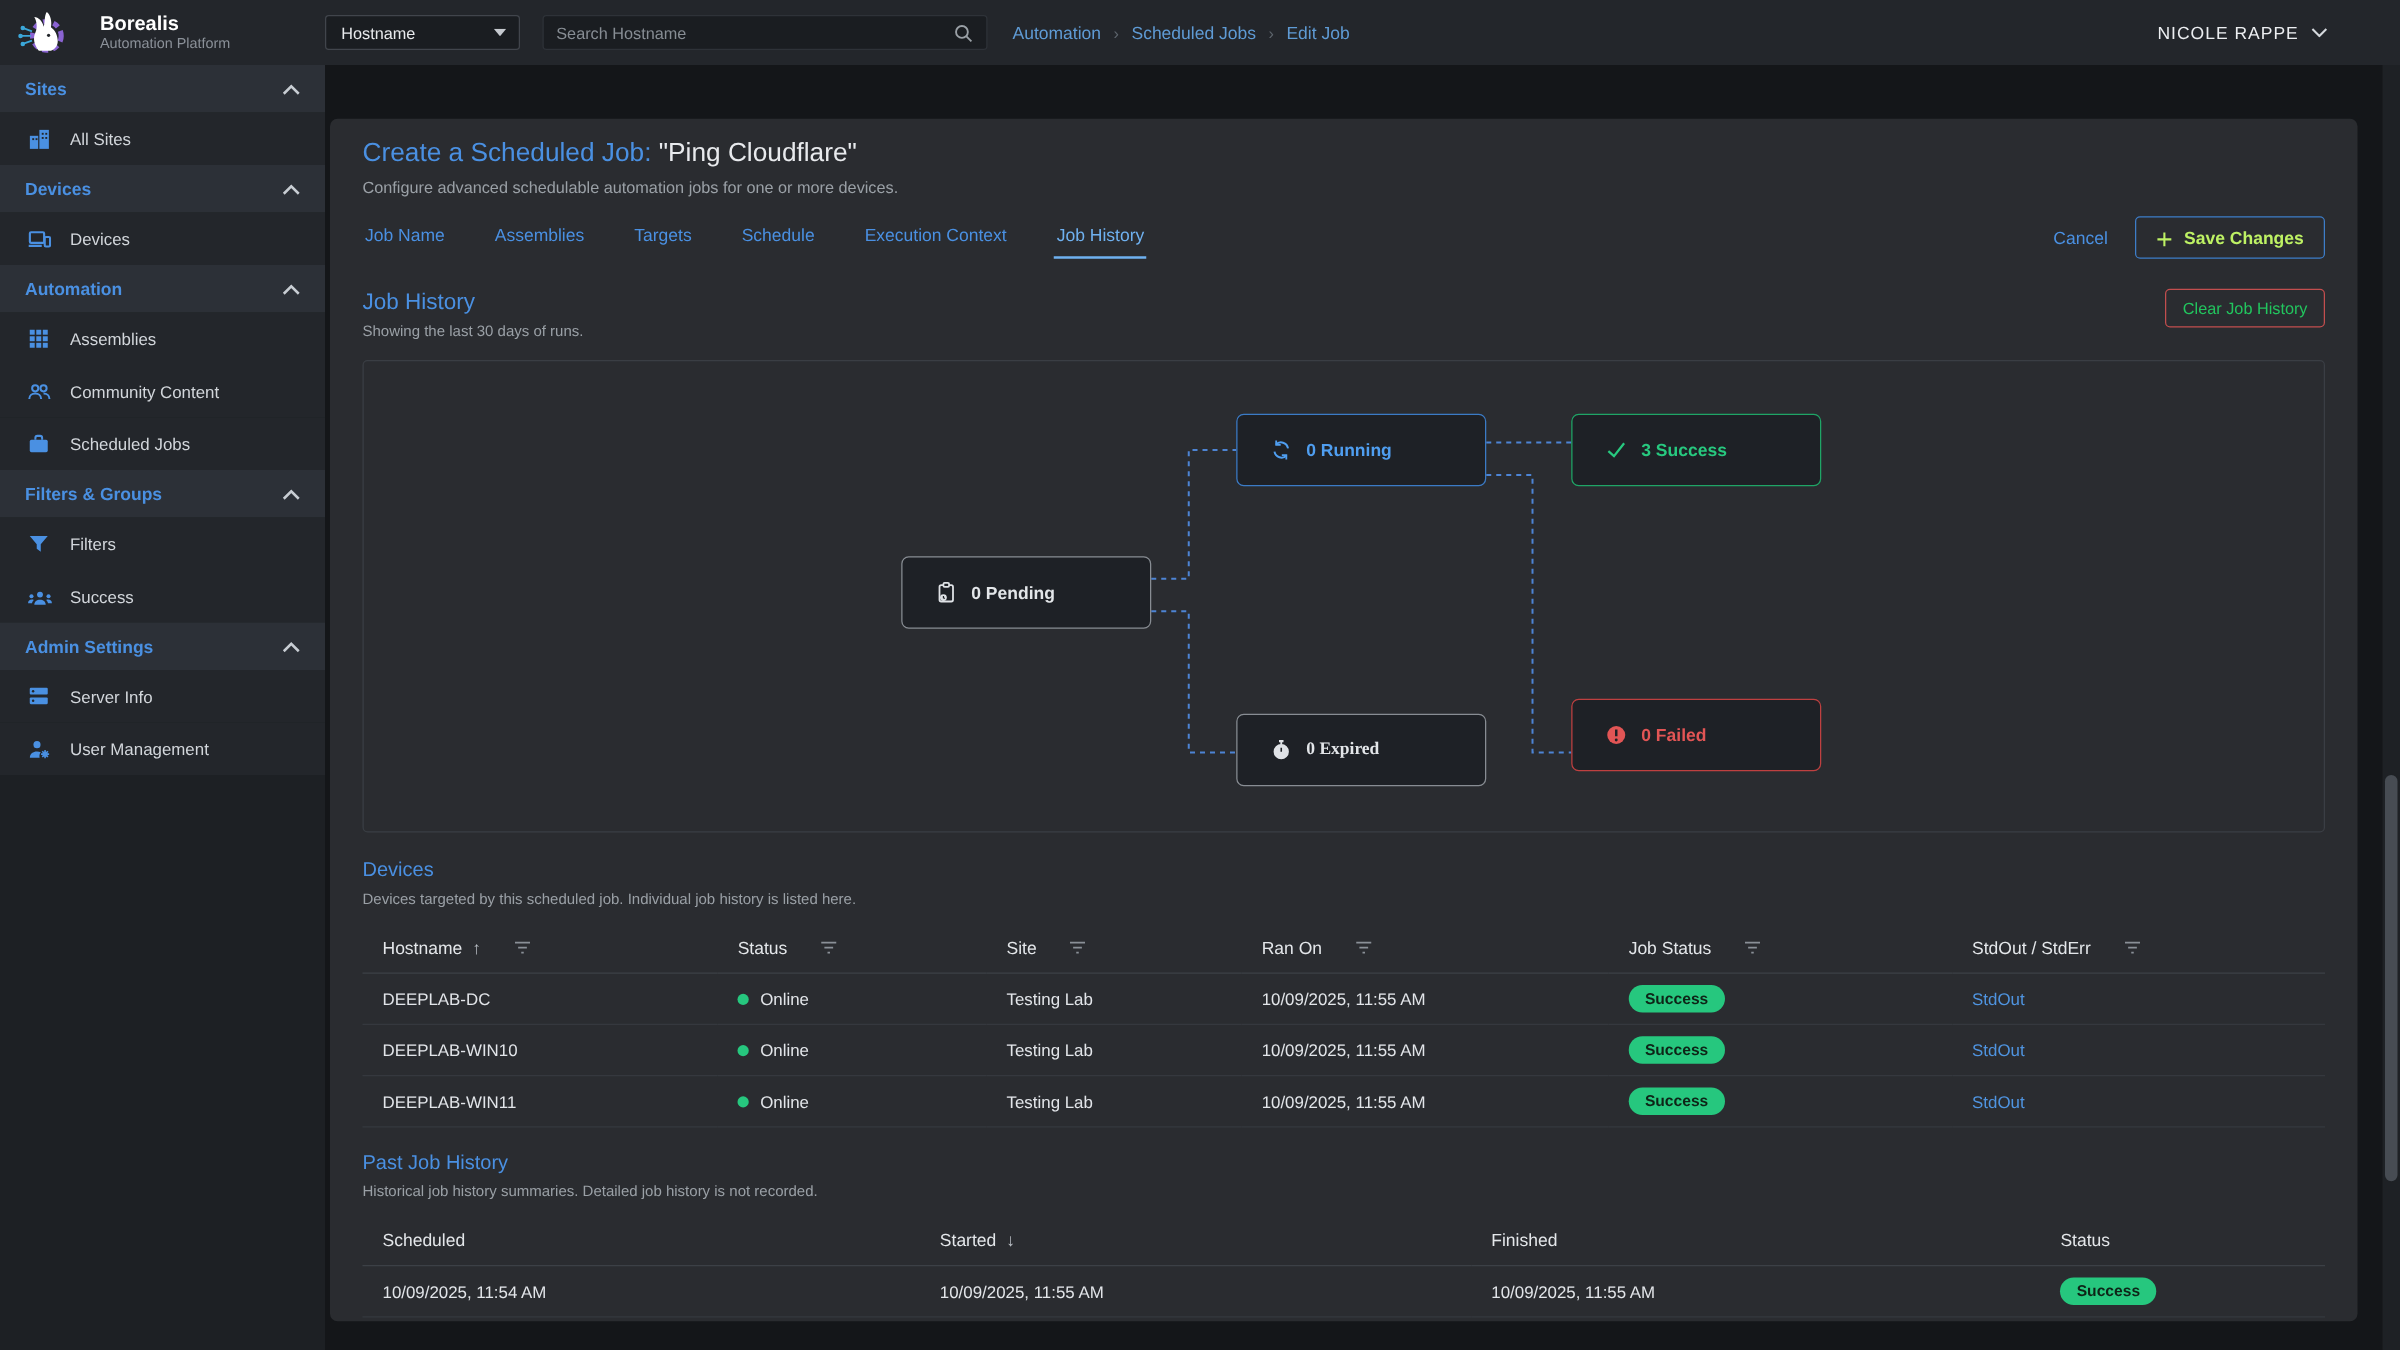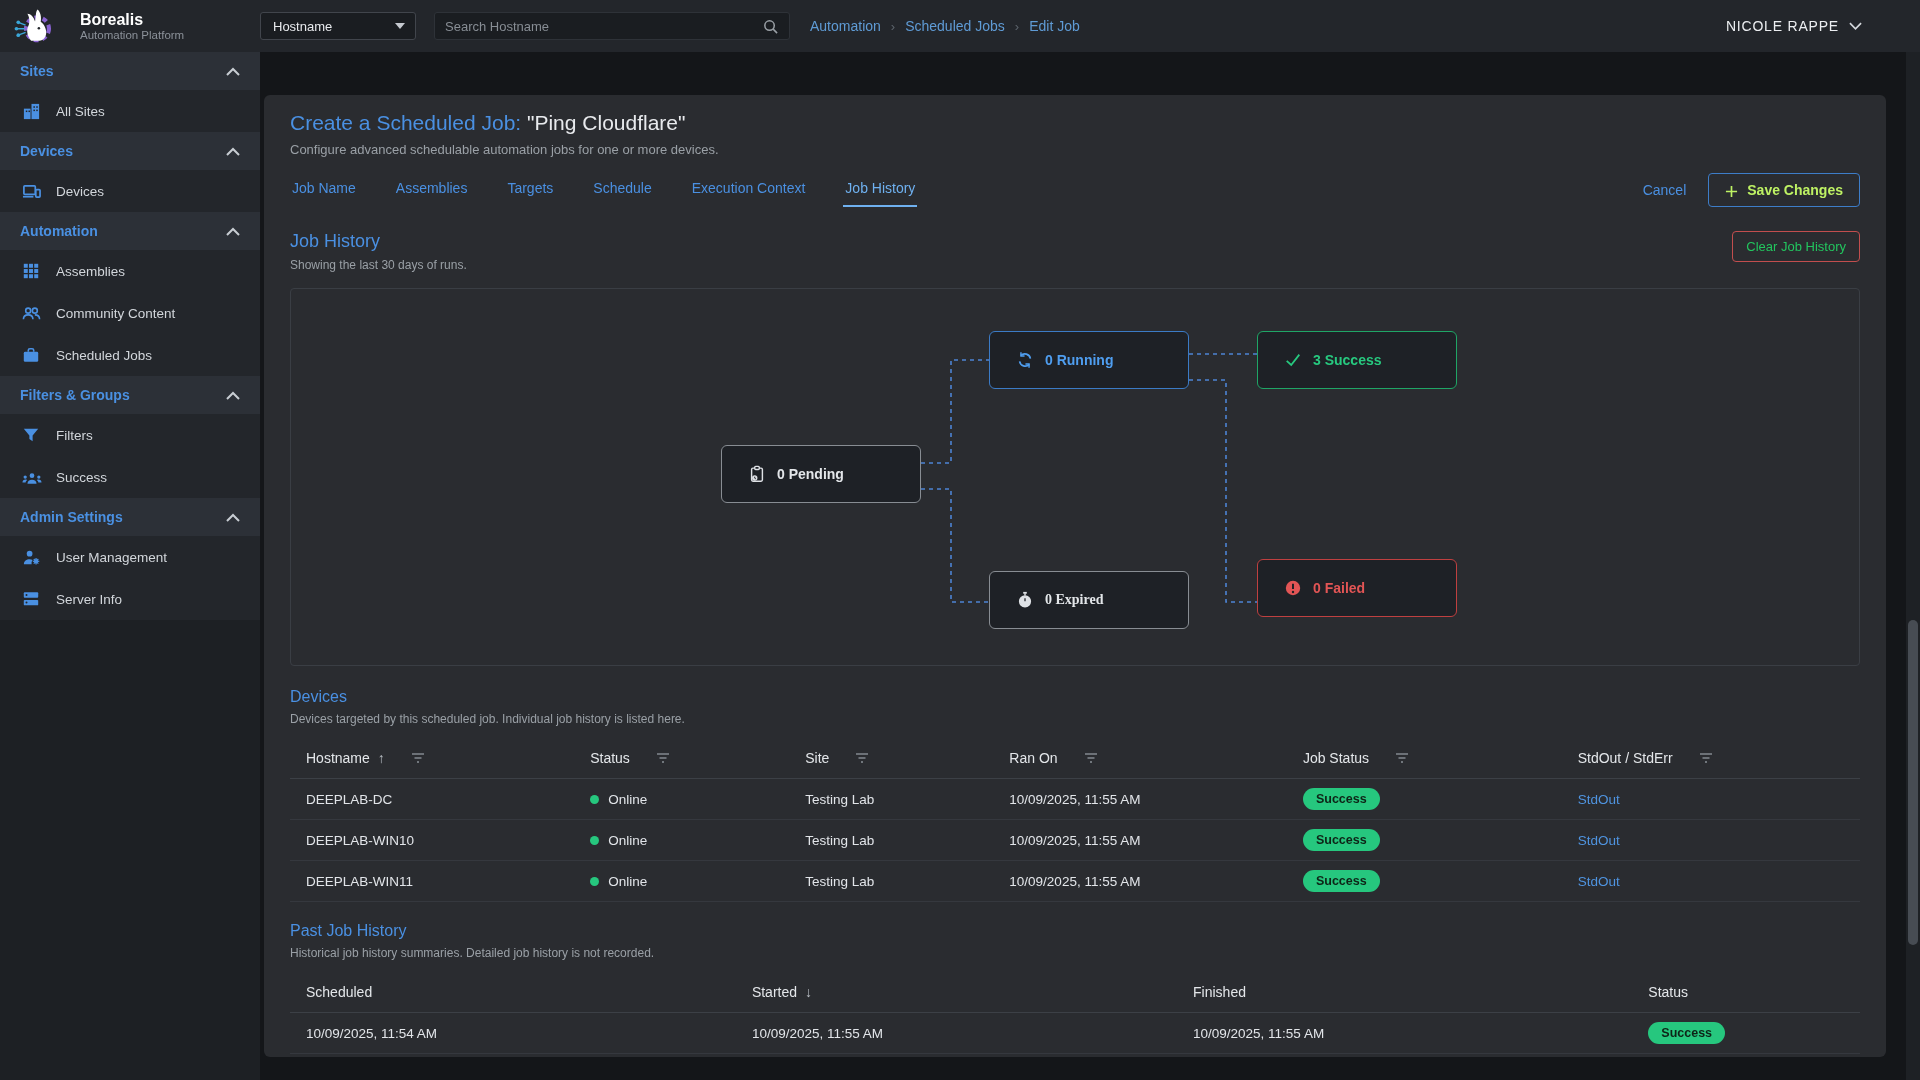--- a/index.html
+++ b/index.html
@@ -287,44 +287,44 @@
   <div class="side-header">
     <span>Admin Settings</span>
     <span class="chev">
         <svg width="14" height="9" viewBox="0 0 14 9" fill="none" stroke="currentColor" stroke-width="2">
           <polyline points="1,8 7,2 13,8"></polyline>
         </svg>
       </span>
   </div>
   <div class="side-item">
     <span class="ic">
+      <svg width="18" height="18" viewBox="0 0 20 20" fill="currentColor">
+          <rect x="2" y="2.5" width="16" height="6" rx="1"></rect>
+          <rect x="2" y="11" width="16" height="6" rx="1"></rect>
+          <circle cx="5" cy="5.5" r="1.1" fill="#23262b"></circle>
+          <circle cx="5" cy="14" r="1.1" fill="#23262b"></circle>
+        </svg>
+    </span>
+    <span>Server Info</span>
+  </div>
+  <div class="side-item">
+    <span class="ic">
       <svg width="19" height="19" viewBox="0 0 20 20" fill="currentColor">
           <circle cx="8" cy="6" r="3"></circle>
           <path d="M2 17c0-3.3 2.7-5.2 6-5.2 1.2 0 2.3.2 3.2.7-1 1.1-1.4 2.8-1 4.5z"></path>
           <circle cx="14.8" cy="14" r="2.2"></circle>
           <g stroke="currentColor" stroke-width="1.3">
             <line x1="14.8" y1="10.6" x2="14.8" y2="17.4"></line>
             <line x1="11.4" y1="14" x2="18.2" y2="14"></line>
             <line x1="12.4" y1="11.6" x2="17.2" y2="16.4"></line>
             <line x1="12.4" y1="16.4" x2="17.2" y2="11.6"></line>
           </g>
         </svg>
     </span>
     <span>User Management</span>
-  </div>
-  <div class="side-item">
-    <span class="ic">
-      <svg width="18" height="18" viewBox="0 0 20 20" fill="currentColor">
-          <rect x="2" y="2.5" width="16" height="6" rx="1"></rect>
-          <rect x="2" y="11" width="16" height="6" rx="1"></rect>
-          <circle cx="5" cy="5.5" r="1.1" fill="#23262b"></circle>
-          <circle cx="5" cy="14" r="1.1" fill="#23262b"></circle>
-        </svg>
-    </span>
-    <span>Server Info</span>
   </div>
 </div>
 
 <div class="card">
 
   <div class="page-title">
     <span class="t-accent">Create a Scheduled Job:</span><span class="t-plain"> "Ping Cloudflare"</span>
   </div>
   <div class="muted">Configure advanced schedulable automation jobs for one or more devices.</div>
 

